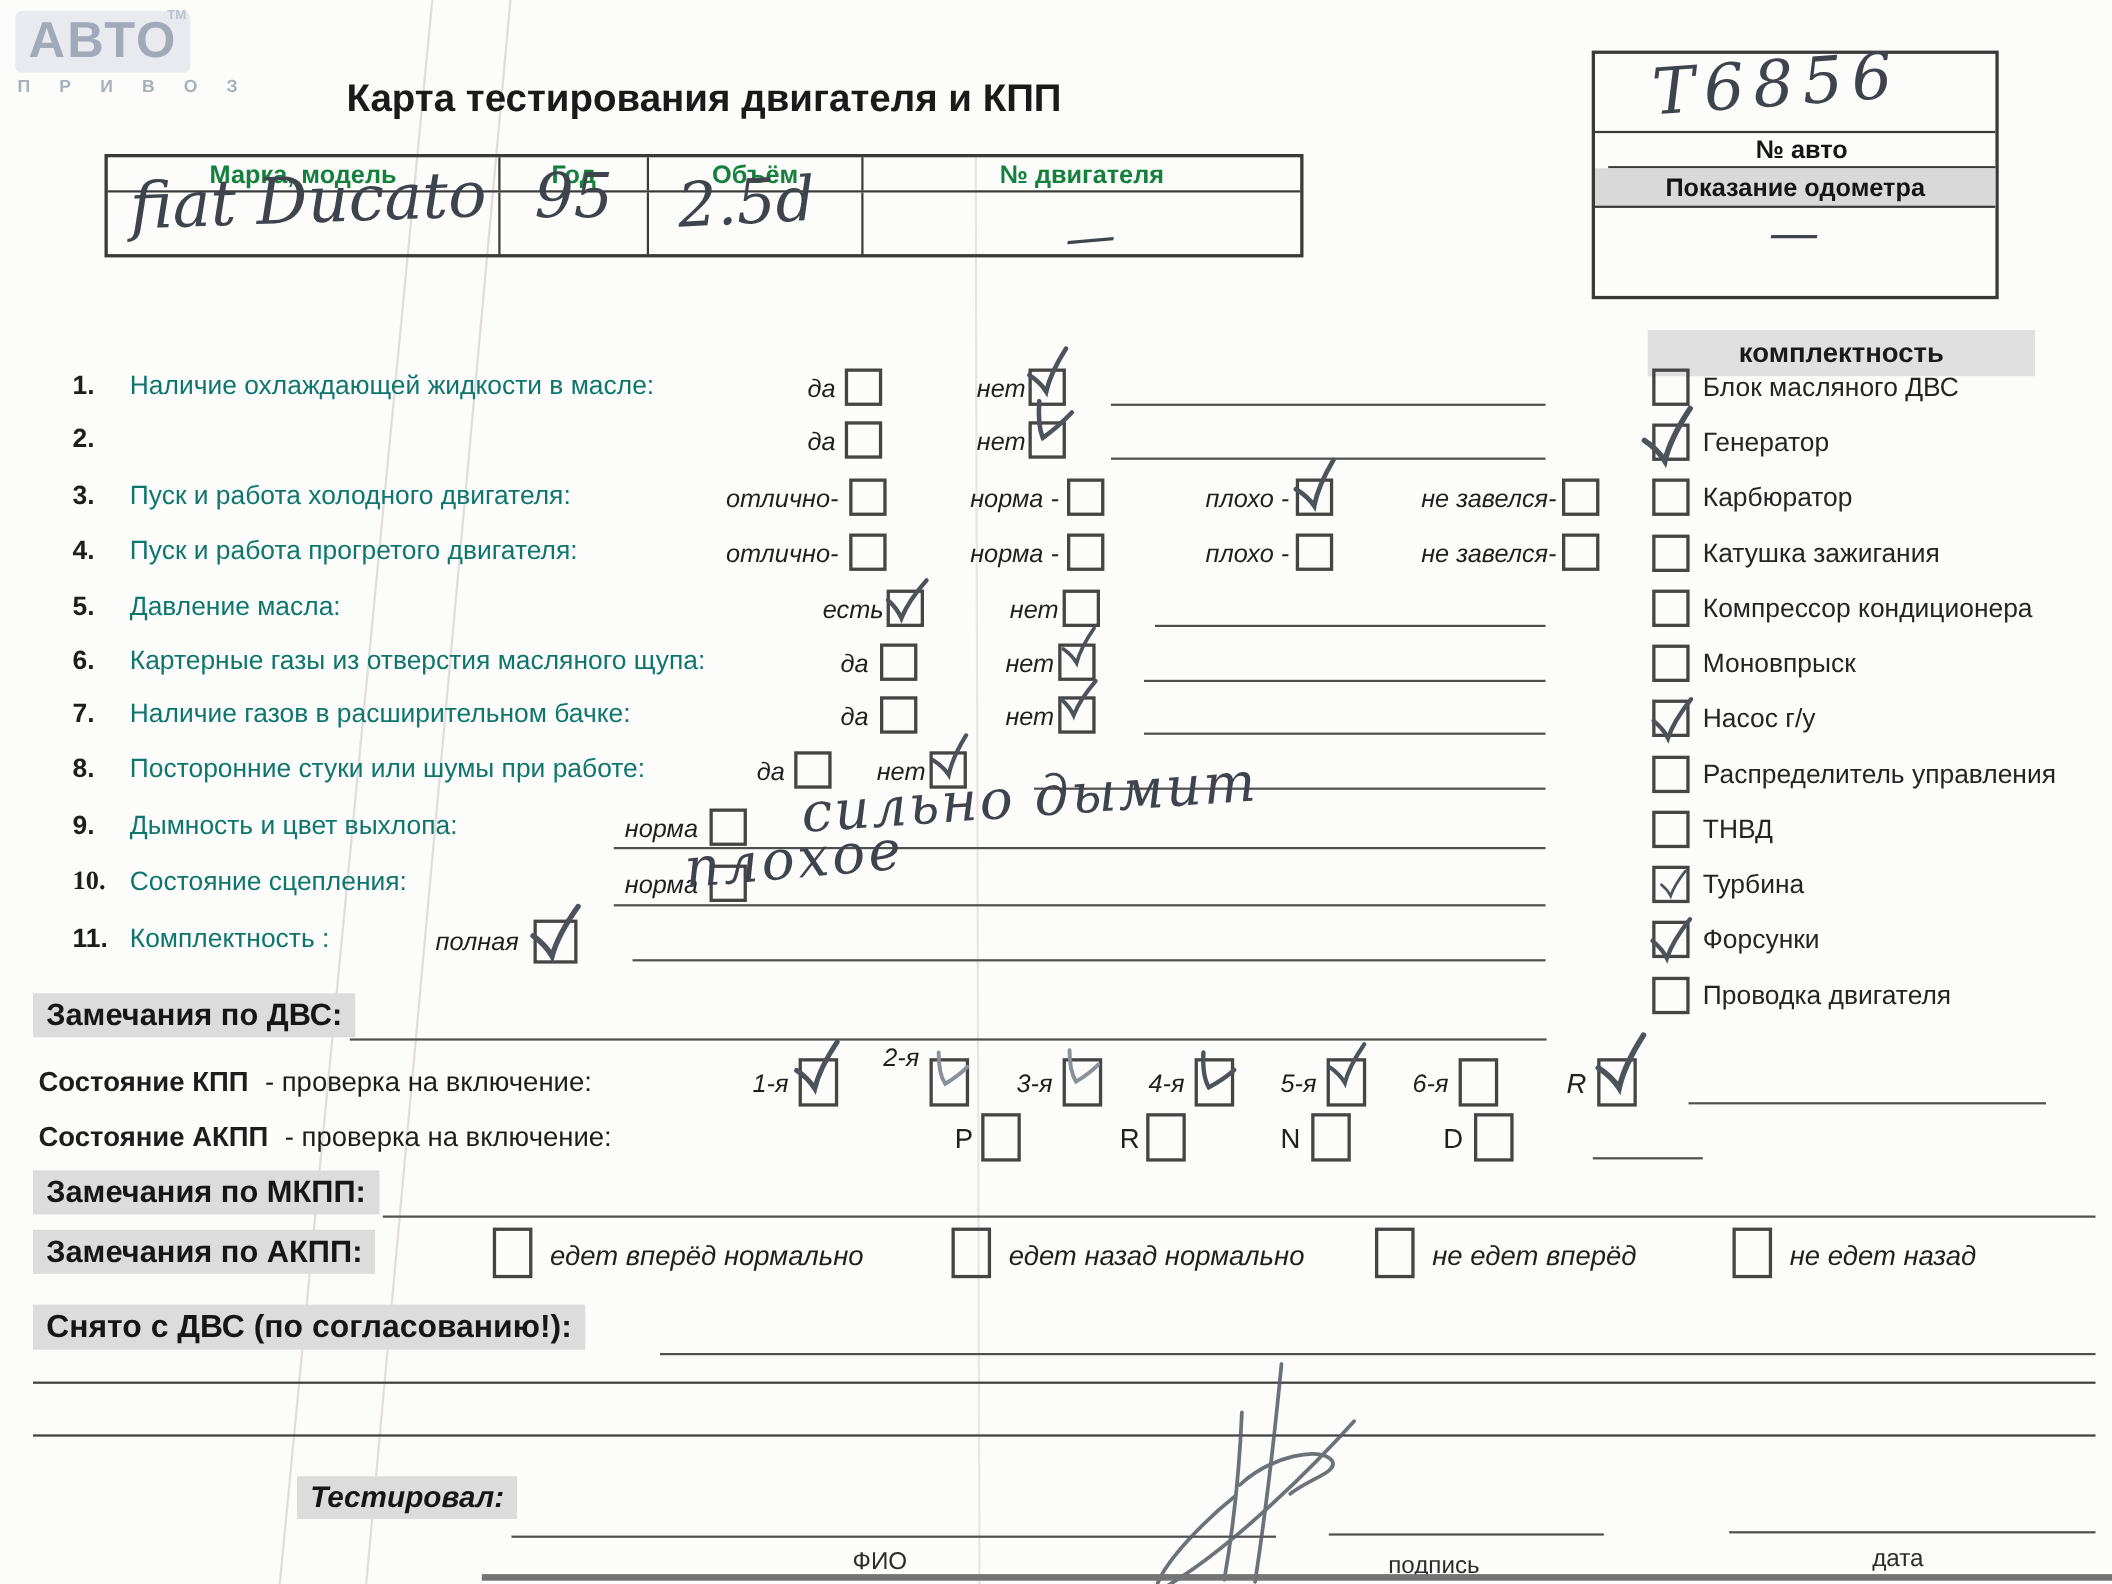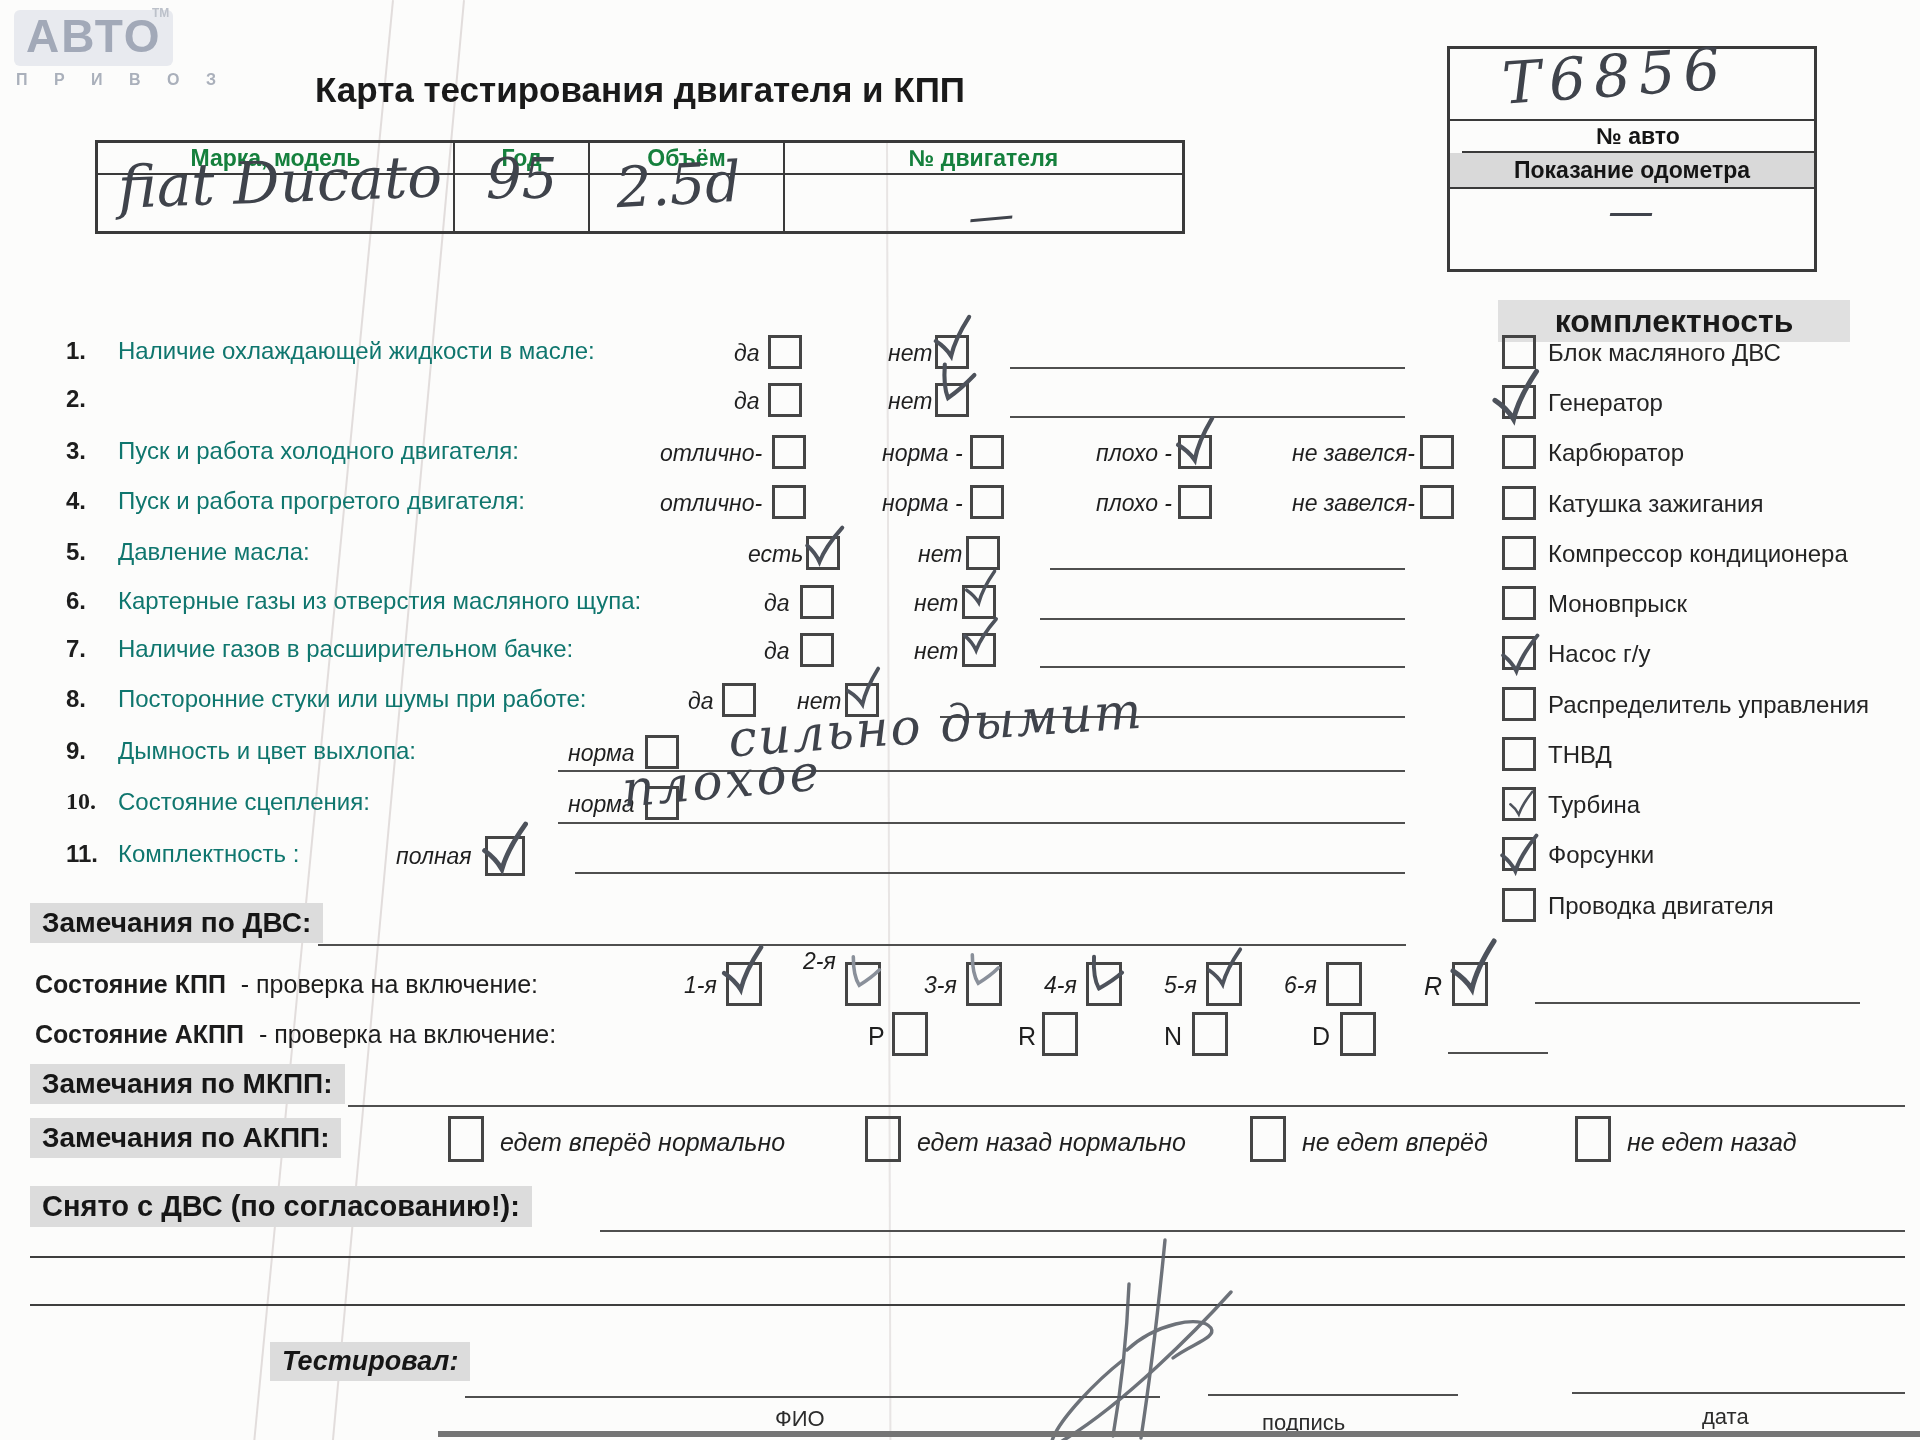--- a/index.html
+++ b/index.html
@@ -70,21 +70,21 @@
       <div class="th" style="width:195px;"></div>
       <div class="th" style="flex:1;"></div>
     </div>
   </div>
   <span class="hw" style="left:118px;top:148px;font-size:58px;transform:rotate(-2deg);">fiat Ducato</span>
   <span class="hw" style="left:486px;top:146px;font-size:56px;">95</span>
   <span class="hw" style="left:616px;top:152px;font-size:56px;transform:rotate(-3deg);">2.5d</span>
   <span class="hw" style="left:968px;top:188px;font-size:46px;transform:rotate(-5deg);">—</span>
 
   <div class="abs" style="left:1498px;top:300px;width:352px;height:42px;background:#e0e0e0;text-align:center;
-       line-height:42px;font-weight:bold;font-size:32px;color:#1a1a1a;">комплектность</div>
+       line-height:42px;font-weight:bold;font-size:25px;color:#1a1a1a;">комплектность</div>
 
   <div class="cb" style="left:1502px;top:335px;"></div>
   <span class="eqlbl" style="left:1548px;top:339px;">Блок масляного ДВС</span>
   <div class="cb" style="left:1502px;top:385px;"></div>
   <span class="eqlbl" style="left:1548px;top:389px;">Генератор</span>
   <div class="cb" style="left:1502px;top:435px;"></div>
   <span class="eqlbl" style="left:1548px;top:439px;">Карбюратор</span>
   <div class="cb" style="left:1502px;top:486px;"></div>
   <span class="eqlbl" style="left:1548px;top:490px;">Катушка зажигания</span>
   <div class="cb" style="left:1502px;top:536px;"></div>

